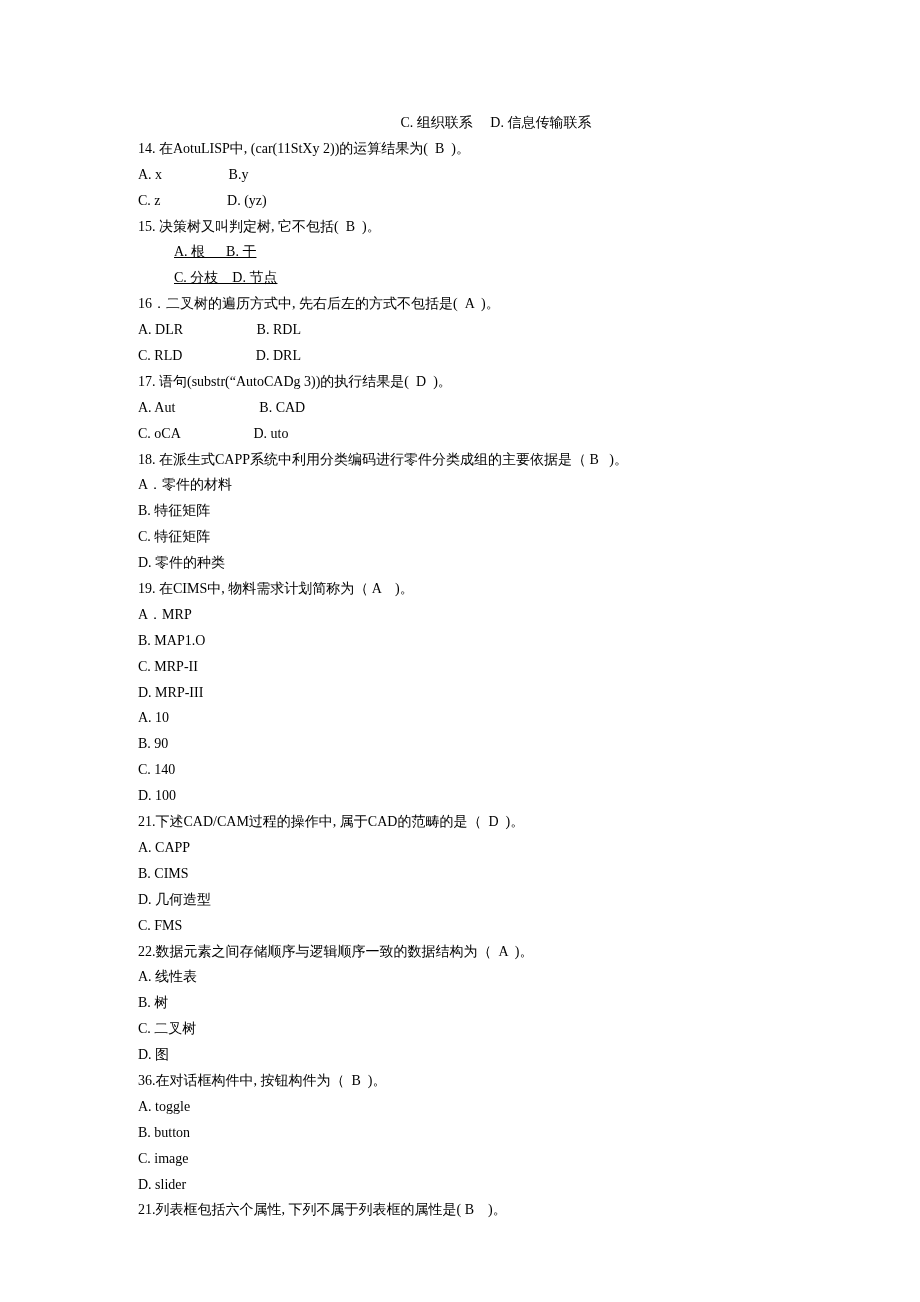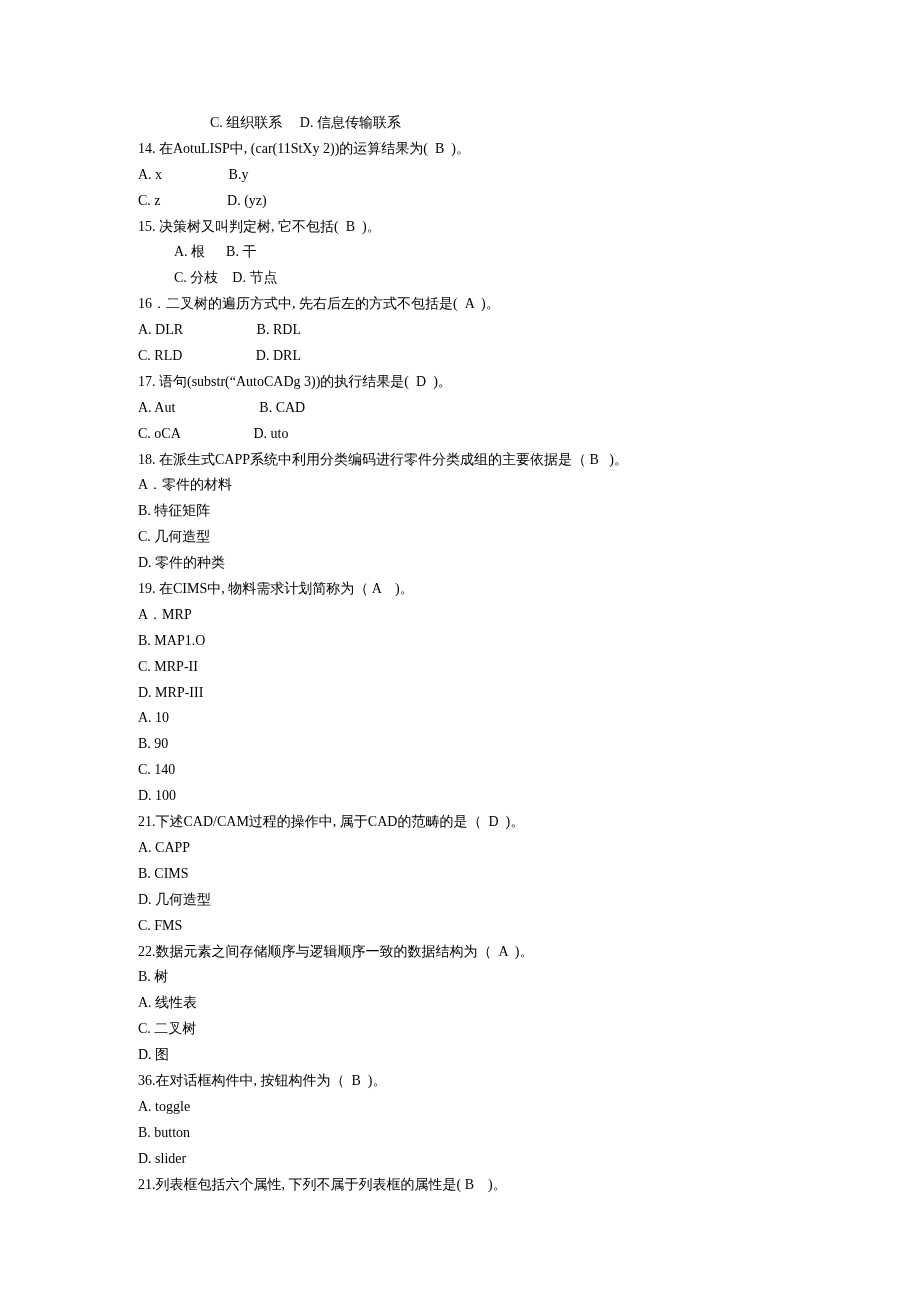--- a/index.html
+++ b/index.html
@@ -13,22 +13,22 @@
     }
     .page {
       width: 920px;
       min-height: 1302px;
       padding: 110px 138px 100px 138px;
       box-sizing: border-box;
     }
     .line {
       white-space: pre-wrap;
     }
-    .indent1 { padding-left: 72px; }
-    .indent2 { padding-left: 36px; }
+    .indent1 { padding-left: 72px; text-align: center; }
+    .indent2 { padding-left: 36px; text-decoration: underline; }
   </style>
 </head>
 <body>
 
 <div class="page">
   <div id="content">
       <div class="line indent1">C. 组织联系     D. 信息传输联系</div>
       <div class="line ">14. 在AotuLISP中, (car(11StXy 2))的运算结果为(  B  )。</div>
       <div class="line ">A. x                   B.y</div>
       <div class="line ">C. z                   D. (yz)</div>
@@ -37,40 +37,41 @@
       <div class="line indent2">C. 分枝    D. 节点</div>
       <div class="line ">16．二叉树的遍历方式中, 先右后左的方式不包括是(  A  )。</div>
       <div class="line ">A. DLR                     B. RDL</div>
       <div class="line ">C. RLD                     D. DRL</div>
       <div class="line ">17. 语句(substr(“AutoCADg 3))的执行结果是(  D  )。</div>
       <div class="line ">A. Aut                        B. CAD</div>
       <div class="line ">C. oCA                     D. uto</div>
       <div class="line ">18. 在派生式CAPP系统中利用分类编码进行零件分类成组的主要依据是（ B   )。</div>
       <div class="line ">A．零件的材料</div>
       <div class="line ">B. 特征矩阵</div>
-      <div class="line ">C. 几何造型</div>
+      <div class="line ">C. 特征矩阵</div>
       <div class="line ">D. 零件的种类</div>
       <div class="line ">19. 在CIMS中, 物料需求计划简称为（ A    )。</div>
       <div class="line ">A．MRP</div>
       <div class="line ">B. MAP1.O</div>
       <div class="line ">C. MRP-II</div>
       <div class="line ">D. MRP-III</div>
       <div class="line ">A. 10</div>
       <div class="line ">B. 90</div>
       <div class="line ">C. 140</div>
       <div class="line ">D. 100</div>
       <div class="line ">21.下述CAD/CAM过程的操作中, 属于CAD的范畴的是（  D  )。</div>
       <div class="line ">A. CAPP</div>
       <div class="line ">B. CIMS</div>
       <div class="line ">D. 几何造型</div>
       <div class="line ">C. FMS</div>
       <div class="line ">22.数据元素之间存储顺序与逻辑顺序一致的数据结构为（  A  )。</div>
+      <div class="line ">A. 线性表</div>
       <div class="line ">B. 树</div>
-      <div class="line ">A. 线性表</div>
       <div class="line ">C. 二叉树</div>
       <div class="line ">D. 图</div>
       <div class="line ">36.在对话框构件中, 按钮构件为（  B  )。</div>
       <div class="line ">A. toggle</div>
       <div class="line ">B. button</div>
+      <div class="line ">C. image</div>
       <div class="line ">D. slider</div>
       <div class="line ">21.列表框包括六个属性, 下列不属于列表框的属性是( B    )。</div>
     </div>
 </div>
 
 </body></html>

